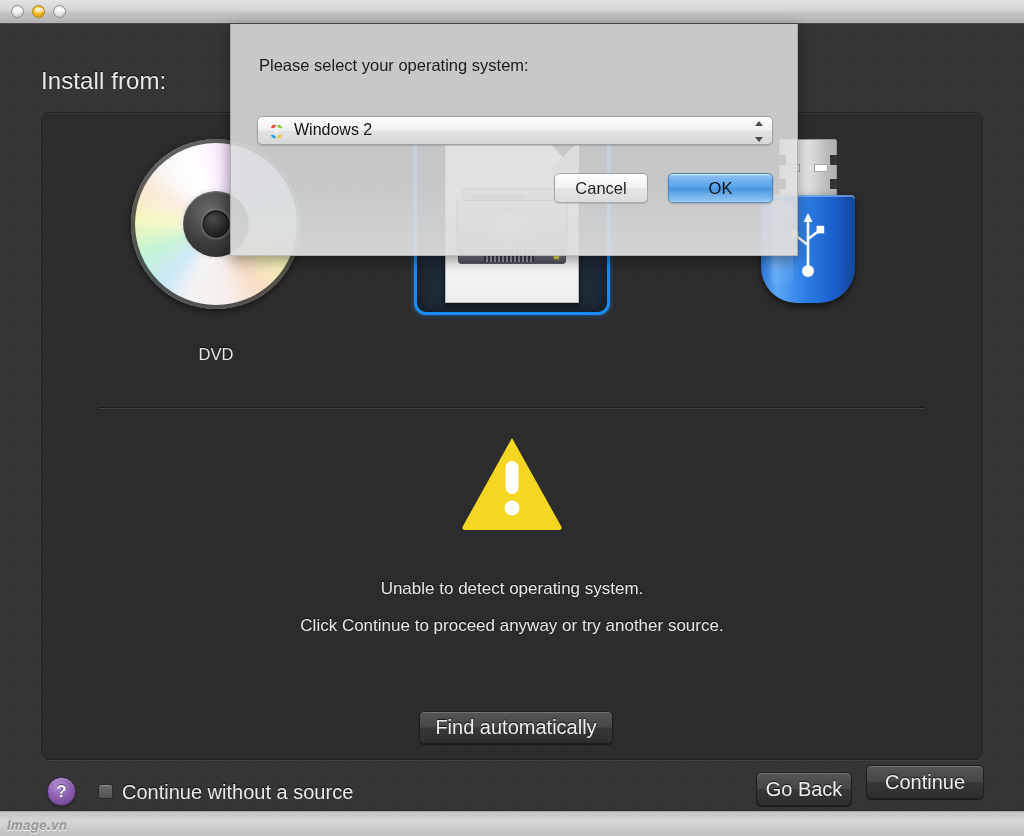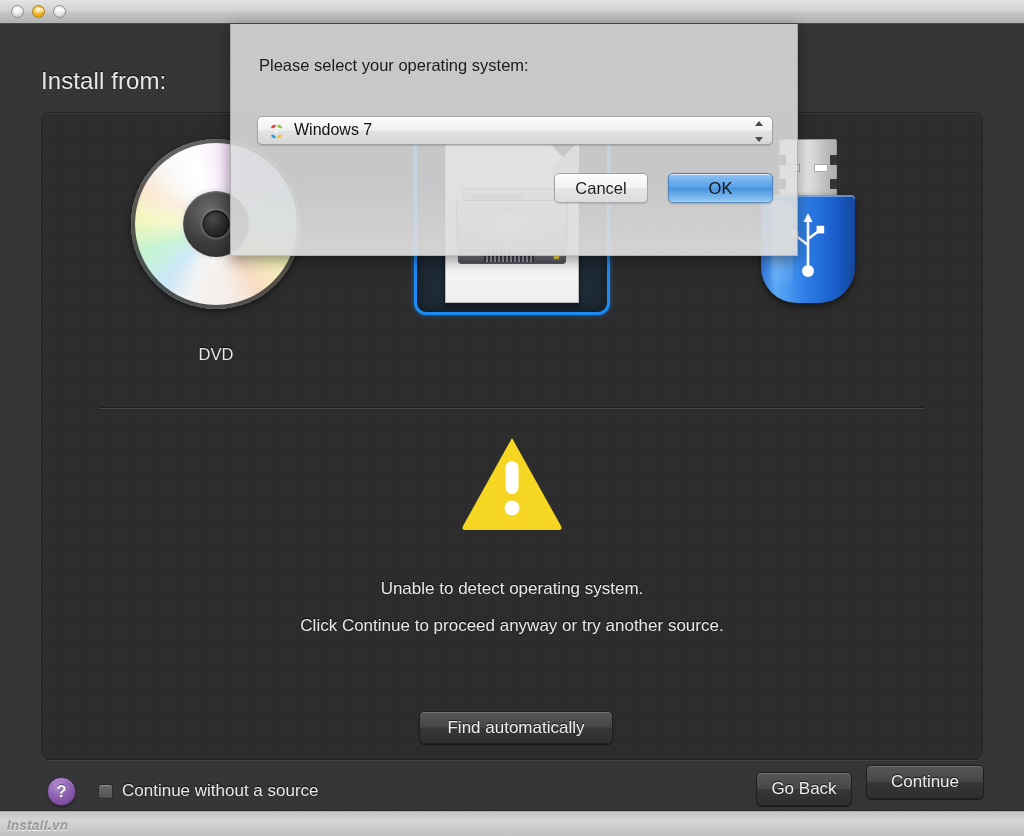--- a/index.html
+++ b/index.html
@@ -336,21 +336,21 @@
   #warn-line-2 { top: 503px; }
 
   
   .btn-dark {
     position: absolute;
     border-radius: 5px;
     background: linear-gradient(to bottom, #565656 0%, #474747 48%, #373737 52%, #2e2e2e 100%);
     border: 1px solid #1e1e1e;
     box-shadow: inset 0 1px 0 rgba(255,255,255,0.17), 0 1px 1px rgba(0,0,0,0.5);
     color: #eeeeee;
-    font-size: 17px;
+    font-size: 20px;
     text-shadow: 0 -1px 1px rgba(0,0,0,0.75);
     display: flex;
     align-items: center;
     justify-content: center;
     box-sizing: border-box;
     cursor: default;
     user-select: none;
   }
   #find-auto-button {
     left: 377px; top: 598px;
@@ -379,21 +379,21 @@
     width: 15px; height: 15px;
     border-radius: 3px;
     background: linear-gradient(to bottom, #6d6d6d, #515151);
     border: 1px solid #2a2a2a;
     box-shadow: inset 0 1px 0 rgba(255,255,255,0.22);
     box-sizing: border-box;
   }
   .checkbox-label {
     position: absolute;
     left: 122px; top: 757px;
-    font-size: 17px;
+    font-size: 20px;
     color: #eaeaea;
     text-shadow: 0 -1px 1px rgba(0,0,0,0.8);
   }
   #go-back-button  { left: 756px; top: 748px; width: 96px; height: 34px; }
   #continue-button { left: 866px; top: 741px; width: 118px; height: 34px; }
 
   
   .sheet {
     position: absolute;
     left: 230px; top: 24px;
@@ -577,35 +577,35 @@
     </div>
     <div class="checkbox"></div>
     <div class="checkbox-label">Continue without a source</div>
 
     <div class="btn-dark" id="go-back-button">Go Back</div>
     <div class="btn-dark" id="continue-button">Continue</div>
 
   </div>
 
   <div class="bottomchrome">
-    <div class="watermark">Install.vn</div>
+    <div class="watermark">Image.vn</div>
   </div>
 
   <div class="sheet">
     <div class="sheet-prompt">Please select your operating system:</div>
 
     <div class="popup">
       <svg class="popup-os-icon" viewBox="0 0 17 17">
         <path d="M8 2 Q4 1 3 5 Q7 6 8 2 Z" fill="#e8443a"></path>
         <path d="M9 2 Q13 1 14 5 Q10 6 9 2 Z" fill="#8cc63f"></path>
         <path d="M8 15 Q4 16 3 12 Q7 11 8 15 Z" fill="#2aa3dd"></path>
         <path d="M9 15 Q13 16 14 12 Q10 11 9 15 Z" fill="#f2c42a"></path>
         <circle cx="8.5" cy="8.5" r="2.1" fill="#f0f0f0"></circle>
       </svg>
-      <div class="popup-value">Windows 7</div>
+      <div class="popup-value">Windows 2</div>
       <div class="popup-arrows">
         <span class="arr arr-up"></span>
         <span class="arr arr-dn"></span>
       </div>
     </div>
 
     <div class="sheet-btn" id="cancel-button">Cancel</div>
     <div class="sheet-btn" id="ok-button">OK</div>
 
     <div class="sheet-fade"></div>

